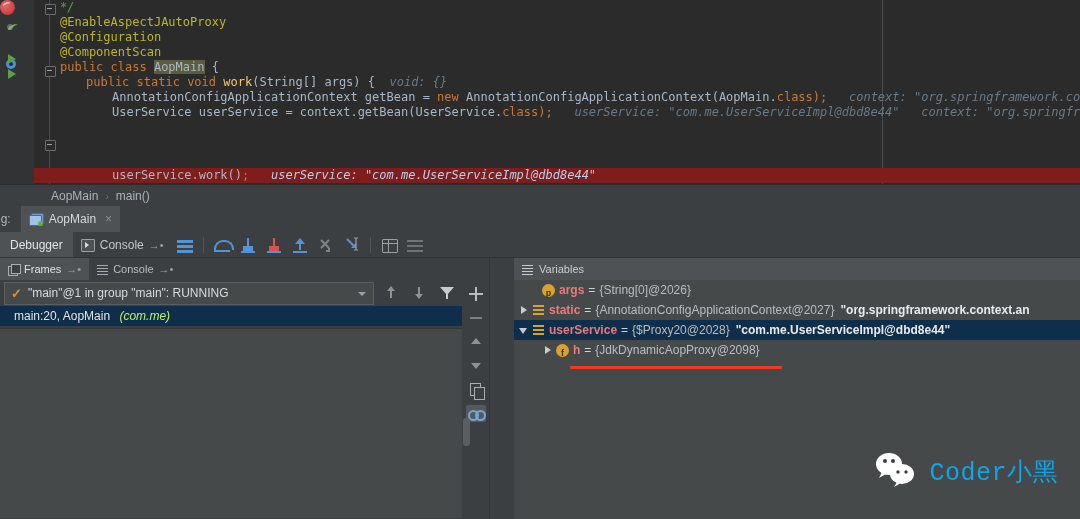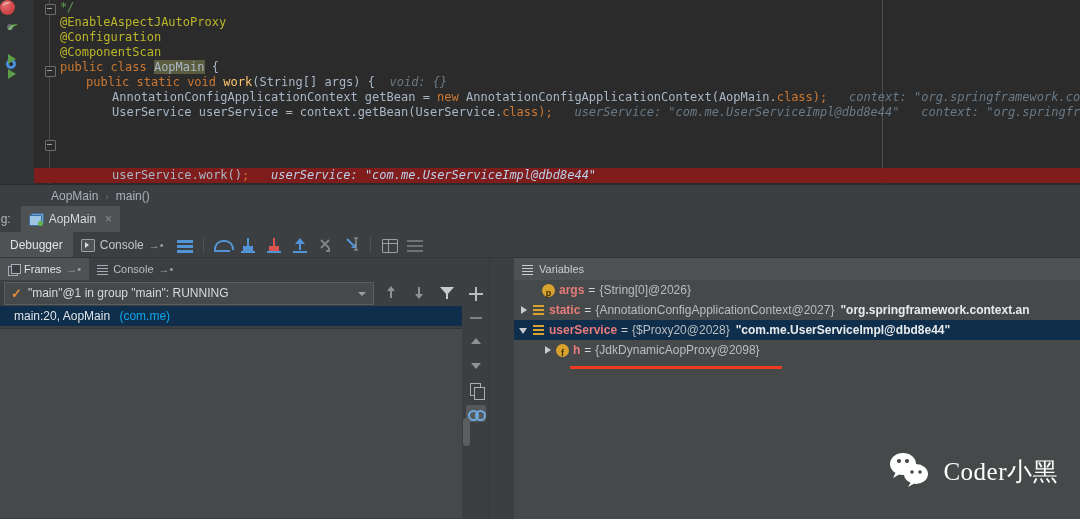--- a/index.html
+++ b/index.html
@@ -115,21 +115,21 @@
   .mini .up,.mini .dn{position:absolute;left:10px;top:5px;width:2px;height:11px;background:#8d9296;}
   .mini .uph{position:absolute;left:7px;top:4px;width:0;height:0;border-bottom:5px solid #8d9296;
       border-left:4px solid transparent;border-right:4px solid transparent;}
   .mini .dnh{position:absolute;left:7px;top:12px;width:0;height:0;border-top:5px solid #8d9296;
       border-left:4px solid transparent;border-right:4px solid transparent;}
   .funnel{position:absolute;left:4px;top:5px;width:0;height:0;border-left:7px solid transparent;
       border-right:7px solid transparent;border-top:8px solid #c8ccd0;}
   .funnel-st{position:absolute;left:10px;top:12px;width:2px;height:5px;background:#c8ccd0;}
   .frame-list{height:auto;}
   .frame-row{height:20px;line-height:20px;padding-left:14px;color:#e0e3e6;font-size:12px;background:#0f2e4b;}
-  .frame-row .pkg{color:#0ea5e9;}
+  .frame-row .pkg{color:#bef264;font-style:italic;}
   .frames-body{position:absolute;left:0;top:70px;width:462px;height:189px;background:#45494a;
       border-top:1px solid #333638;}
 
   
   .vbar{position:absolute;left:462px;top:258px;width:28px;height:261px;background:#3c3f41;
      display:flex;flex-direction:column;align-items:center;padding-top:24px;gap:0px;}
   .vbtn{width:24px;height:24px;position:relative;}
   .plus:before,.plus:after{content:"";position:absolute;background:#b9bdc0;}
   .plus:before{left:11px;top:5px;width:2px;height:14px;}
   .plus:after{left:5px;top:11px;width:14px;height:2px;}
@@ -169,21 +169,21 @@
   .veq{color:#cfd3d6;padding:0 4px;}
   .vval{color:#b9bdc0;}
   .vstr{color:#e8ebed;font-weight:bold;}
   .redline{position:absolute;left:570px;top:366px;width:212px;height:3px;background:#f03b21;border-radius:1px;}
 
   .indent1{padding-left:14px;}
   .indent2{padding-left:28px;}
 
   
   .wm{position:absolute;right:22px;bottom:26px;display:flex;align-items:center;gap:10px;}
-  .wm-txt{font-size:25px;color:#ffffff;font-family:Liberation Serif, serif;letter-spacing:.5px;}
+  .wm-txt{font-size:25px;color:#0ea5e9;font-family:Liberation Mono, monospace;letter-spacing:.5px;}
   .divider-v{position:absolute;left:462px;top:258px;width:1px;height:261px;background:#333638;}
   .divider-v2{position:absolute;left:489px;top:258px;width:1px;height:261px;background:#333638;}
   .hbar{position:absolute;left:0;top:257px;width:1080px;height:1px;background:#323537;}
   .scroll-handle{position:absolute;left:463px;top:418px;width:7px;height:28px;background:#5a5e60;border-radius:3px;}
 </style>
 </head>
 <body>
 
 <div class="root">
 

